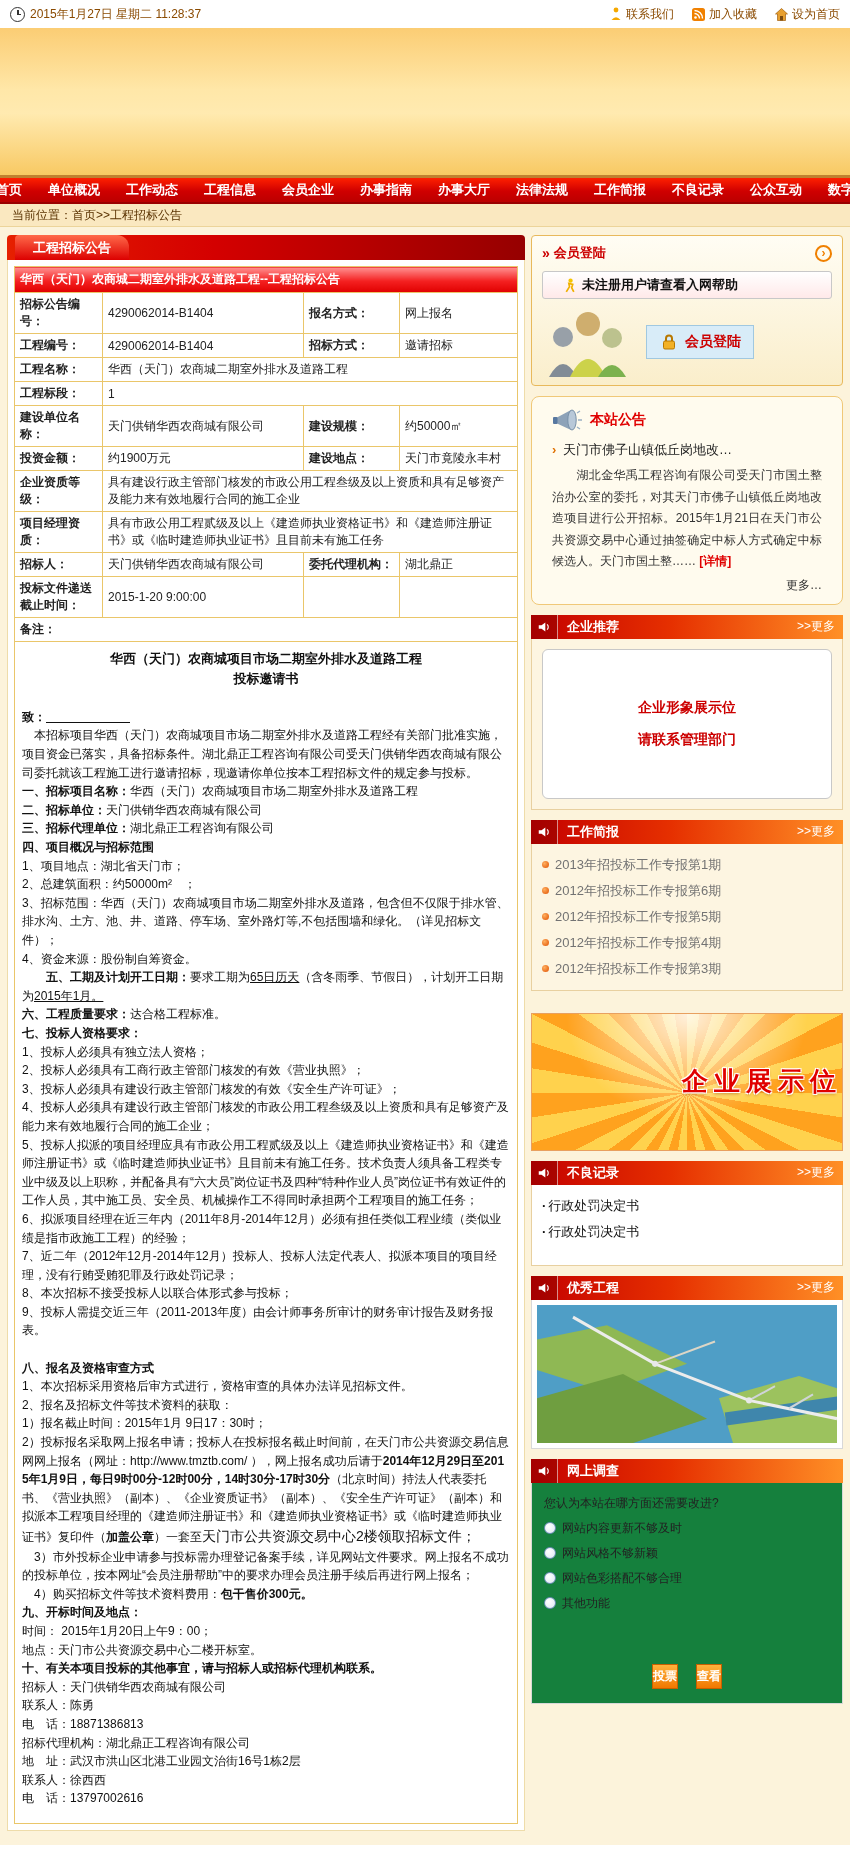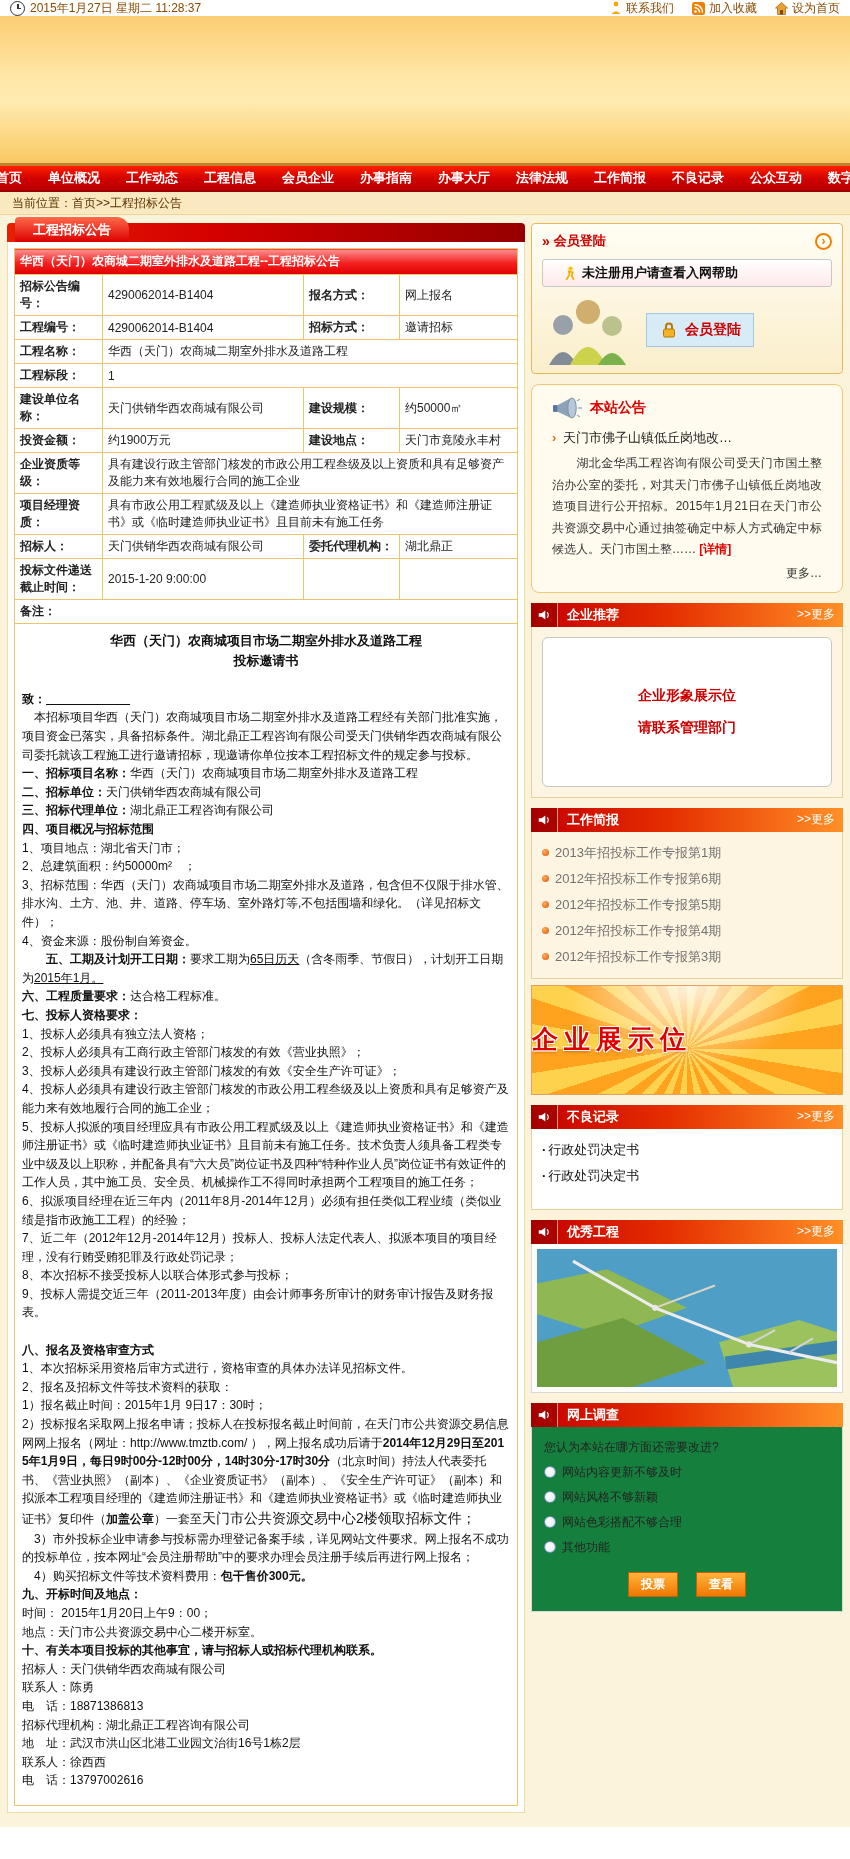--- a/index.html
+++ b/index.html
@@ -1,19 +1,19 @@
 <!DOCTYPE html>
 <html><head>
 <meta charset="utf-8">
 <style>
   * { margin:0; padding:0; box-sizing:border-box; }
   body { width:850px; background:#fff; font-family:"Liberation Sans","DejaVu Sans",sans-serif; font-size:12px; color:#222; }
 
   
-  .topbar { height:16px; display:flex; align-items:center; padding:0 10px; background:#fff; color:#8a4a00; }
+  .topbar { height:28px; display:flex; align-items:center; padding:0 10px; background:#fff; color:#8a4a00; }
   .topbar .dt { display:flex; align-items:center; gap:5px; font-size:12px; }
   .topbar .sp { flex:1; }
   .toplink { display:flex; align-items:center; gap:4px; margin-left:18px; cursor:pointer; color:#8a4a00; }
   .clock-i { width:15px; height:15px; border:1.5px solid #333; border-radius:50%; position:relative; }
   .clock-i::before { content:""; position:absolute; left:6px; top:2px; width:1.5px; height:5px; background:#333; }
   .clock-i::after { content:""; position:absolute; left:6px; top:6px; width:4px; height:1.5px; background:#333; }
 
   
   .banner { height:150px; background:linear-gradient(180deg,#fbcd74 0%,#ffe7a8 42%,#ffeab0 58%,#f8c963 100%); border-bottom:3px solid #c08030; }
 
@@ -23,21 +23,21 @@
 
   
   .crumb { height:23px; line-height:23px; background:#fae8c0; color:#5a3200; padding-left:12px; border-bottom:1px solid #ecd49a; }
 
   
   .wrap { background:#fcf3db; padding:8px 7px 14px; }
   .cols { display:flex; align-items:flex-start; gap:6px; }
   .left { width:518px; }
   .right { width:312px; }
 
-  .tab-bar { height:19px; background:linear-gradient(90deg,#e62000 0%,#d40000 40%,#960000 100%); border-radius:4px 4px 0 0; display:flex; align-items:flex-end; }
+  .tab-bar { height:25px; background:linear-gradient(90deg,#e62000 0%,#d40000 40%,#960000 100%); border-radius:4px 4px 0 0; display:flex; align-items:flex-end; }
   .tab-bar .tab { background:linear-gradient(#ff6a4a,#dc0000); border-radius:4px 12px 0 0; padding:4px 18px 3px; margin-left:8px; color:#fff; font-weight:bold; font-size:13px; }
   .lpanel-body { background:#fff; border:1px solid #eedcaa; border-top:none; padding:6px; }
 
   table.notice { width:100%; border-collapse:collapse; }
   table.notice td { border:1px solid #eac66a; padding:3px 5px; font-size:12px; vertical-align:middle; }
   td.lbl { font-weight:bold; width:88px; }
   td.lbl2 { font-weight:bold; width:96px; }
   td.v2 { width:118px; }
   td.t-title { background:linear-gradient(#ff9090 0%,#f42020 55%,#e00000 100%); color:#fff; font-weight:bold; font-size:13px; text-align:left; height:26px; }
   .ann { padding:4px 2px 12px; }
@@ -73,39 +73,39 @@
   .sec-bd { background:#fff; border:1px solid #e8d0a0; border-top:none; }
 
   .rec-box { padding:10px; background:#fdf5e1; }
   .rec-inner { background:#fff; border:1px solid #c8c8c8; border-radius:6px; height:150px; display:flex; flex-direction:column; align-items:center; justify-content:center; gap:14px; }
   .rec-inner div { color:#cc0000; font-weight:bold; font-size:14px; }
 
   .report-list { background:#fdf5e1; padding:8px 10px; border:1px solid #e8d0a0; border-top:none; }
   .report-item { font-size:13px; color:#737373; line-height:2; display:flex; align-items:center; gap:6px; cursor:pointer; }
   .dotb { width:7px; height:7px; border-radius:50%; background:radial-gradient(circle at 35% 35%,#ffb060,#e05000); flex:0 0 auto; }
 
-  .show-banner { margin-top:6px; height:110px; border:1px solid #e8a060; position:relative; display:flex; align-items:center; justify-content:flex-start;
+  .show-banner { margin-top:22px; height:138px; border:1px solid #e8a060; position:relative; display:flex; align-items:center; justify-content:flex-end;
     background:repeating-conic-gradient(from 0deg at 50% 58%, #ffd24d 0deg 9deg, #ffa21e 9deg 18deg); overflow:hidden; }
   .show-banner::before { content:""; position:absolute; inset:0; background:radial-gradient(ellipse at 50% 0%, rgba(255,255,255,.85), rgba(255,255,255,0) 55%); }
   .show-banner span { position:relative; color:#e00000; font-size:26px; font-weight:bold; letter-spacing:6px;
     text-shadow:-1px -1px 0 #fff,1px -1px 0 #fff,-1px 1px 0 #fff,1px 1px 0 #fff,0 2px 3px rgba(120,40,0,.4); }
 
   .bad-list { background:#fff; border:1px solid #e8d0a0; border-top:none; padding:8px 10px 20px; }
   .bad-item { font-size:13px; line-height:2; cursor:pointer; color:#111; }
   .bad-item::before { content:"·"; font-weight:bold; margin-right:2px; }
 
   .photo-box { background:#fff; border:1px solid #d8d8d8; border-top:none; padding:5px; }
   .photo-box svg { display:block; width:100%; height:138px; }
 
   .survey-bd { background:#15803d; border:1px solid #d8d8d8; border-top:none; padding:12px 12px 14px; }
   .survey-q { font-size:12px; color:#222; }
   .opt { display:flex; align-items:center; gap:6px; margin-top:8px; font-size:12px; cursor:pointer; }
   .radio { width:12px; height:12px; border:1px solid #6a8cb8; border-radius:50%; background:radial-gradient(circle at 35% 35%,#fff,#dce8f4); flex:0 0 auto; }
   .survey-btns { margin-top:16px; display:flex; justify-content:center; gap:18px; }
-  .obtn { background:linear-gradient(#ffb23c,#f07800); border:1px solid #c85f00; color:#fff; font-size:12px; font-weight:bold; padding:3px 12px; cursor:pointer; }
+  .obtn { background:linear-gradient(#ffb23c,#f07800); border:1px solid #c85f00; color:#fff; font-size:12px; font-weight:bold; padding:3px 0; cursor:pointer;margin-top:36px; }
 </style>
 </head>
 <body>
 
 <div class="topbar">
   <div class="dt">
     <span class="clock-i"></span>
     <span>2015年1月27日 星期二 11:28:37</span>
   </div>
   <div class="sp"></div>

